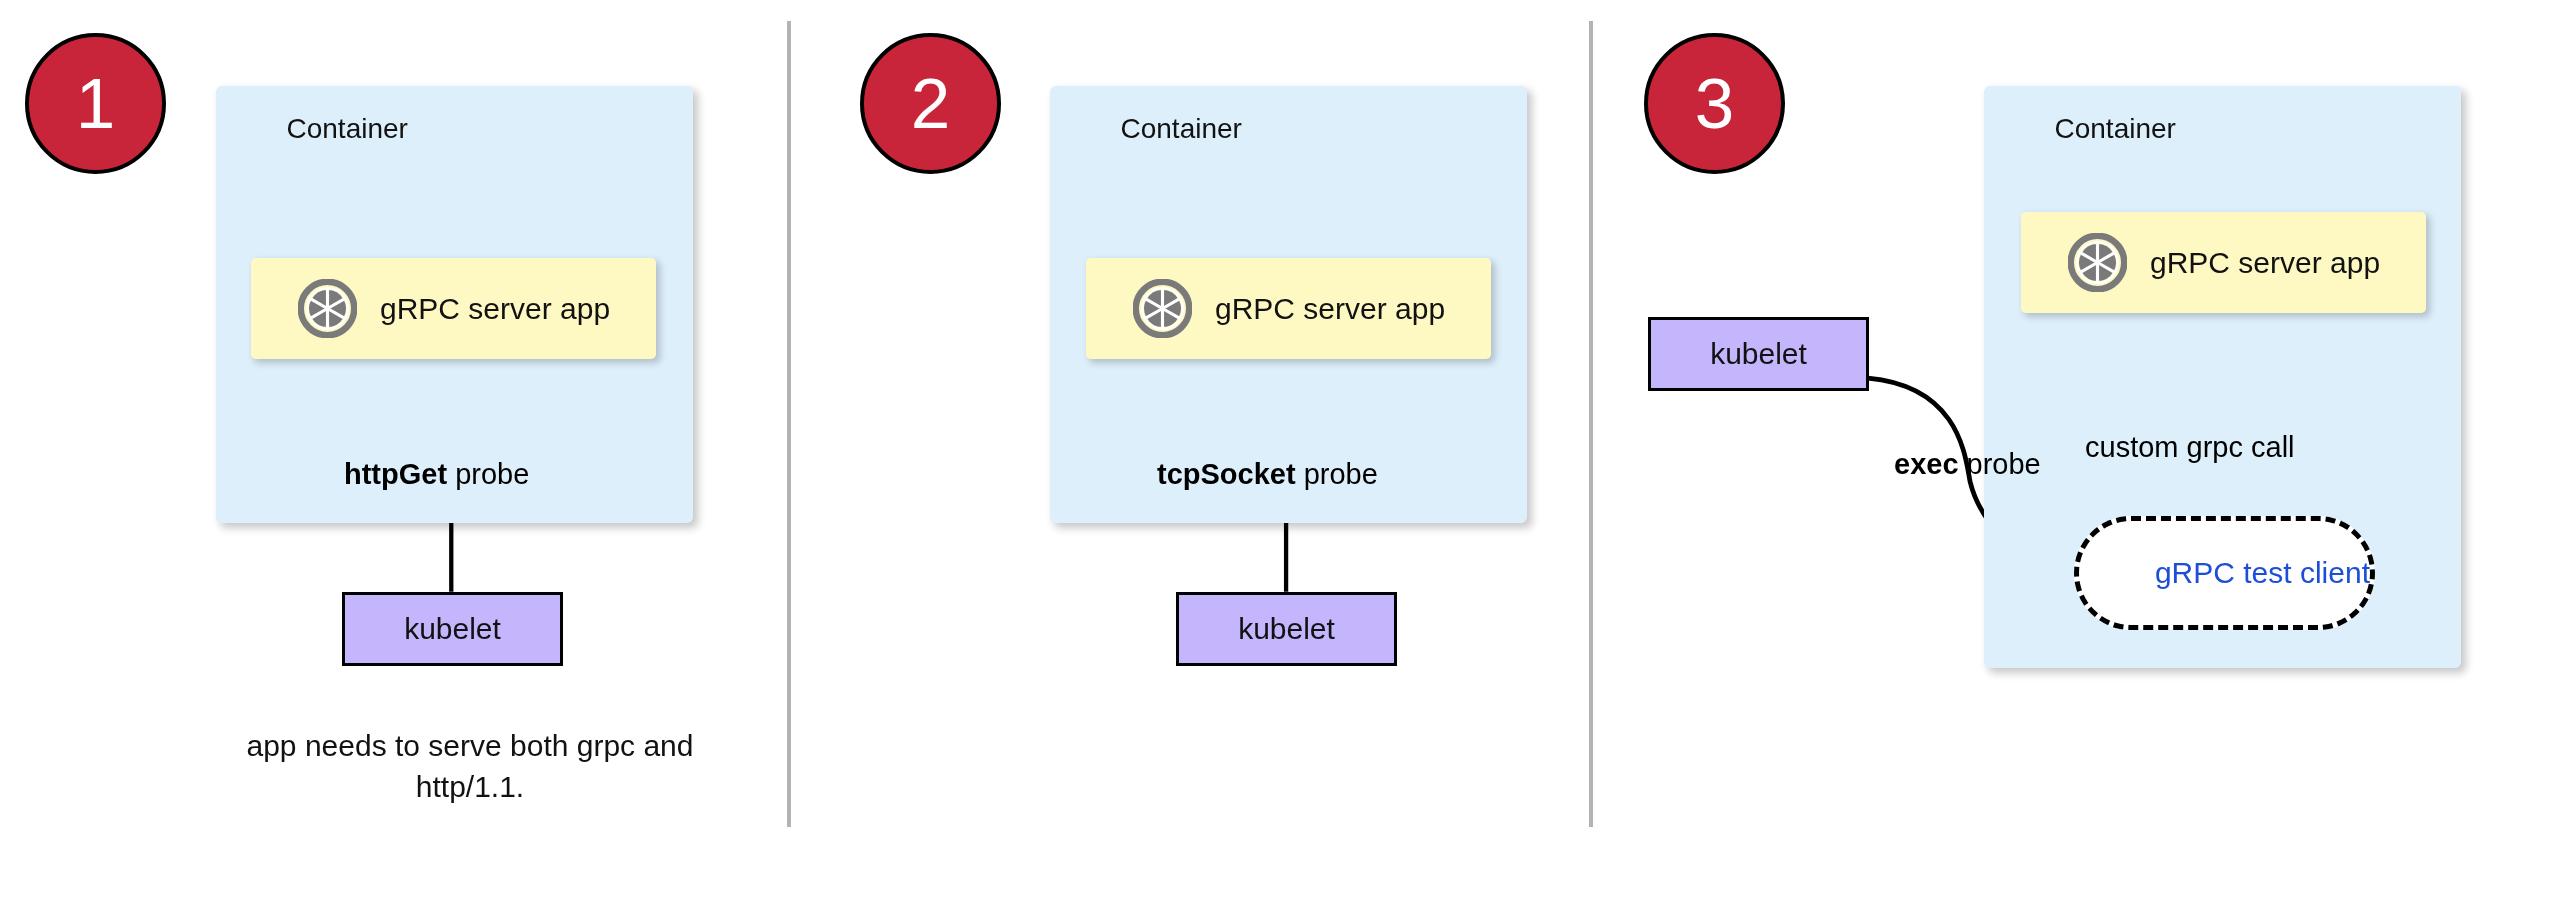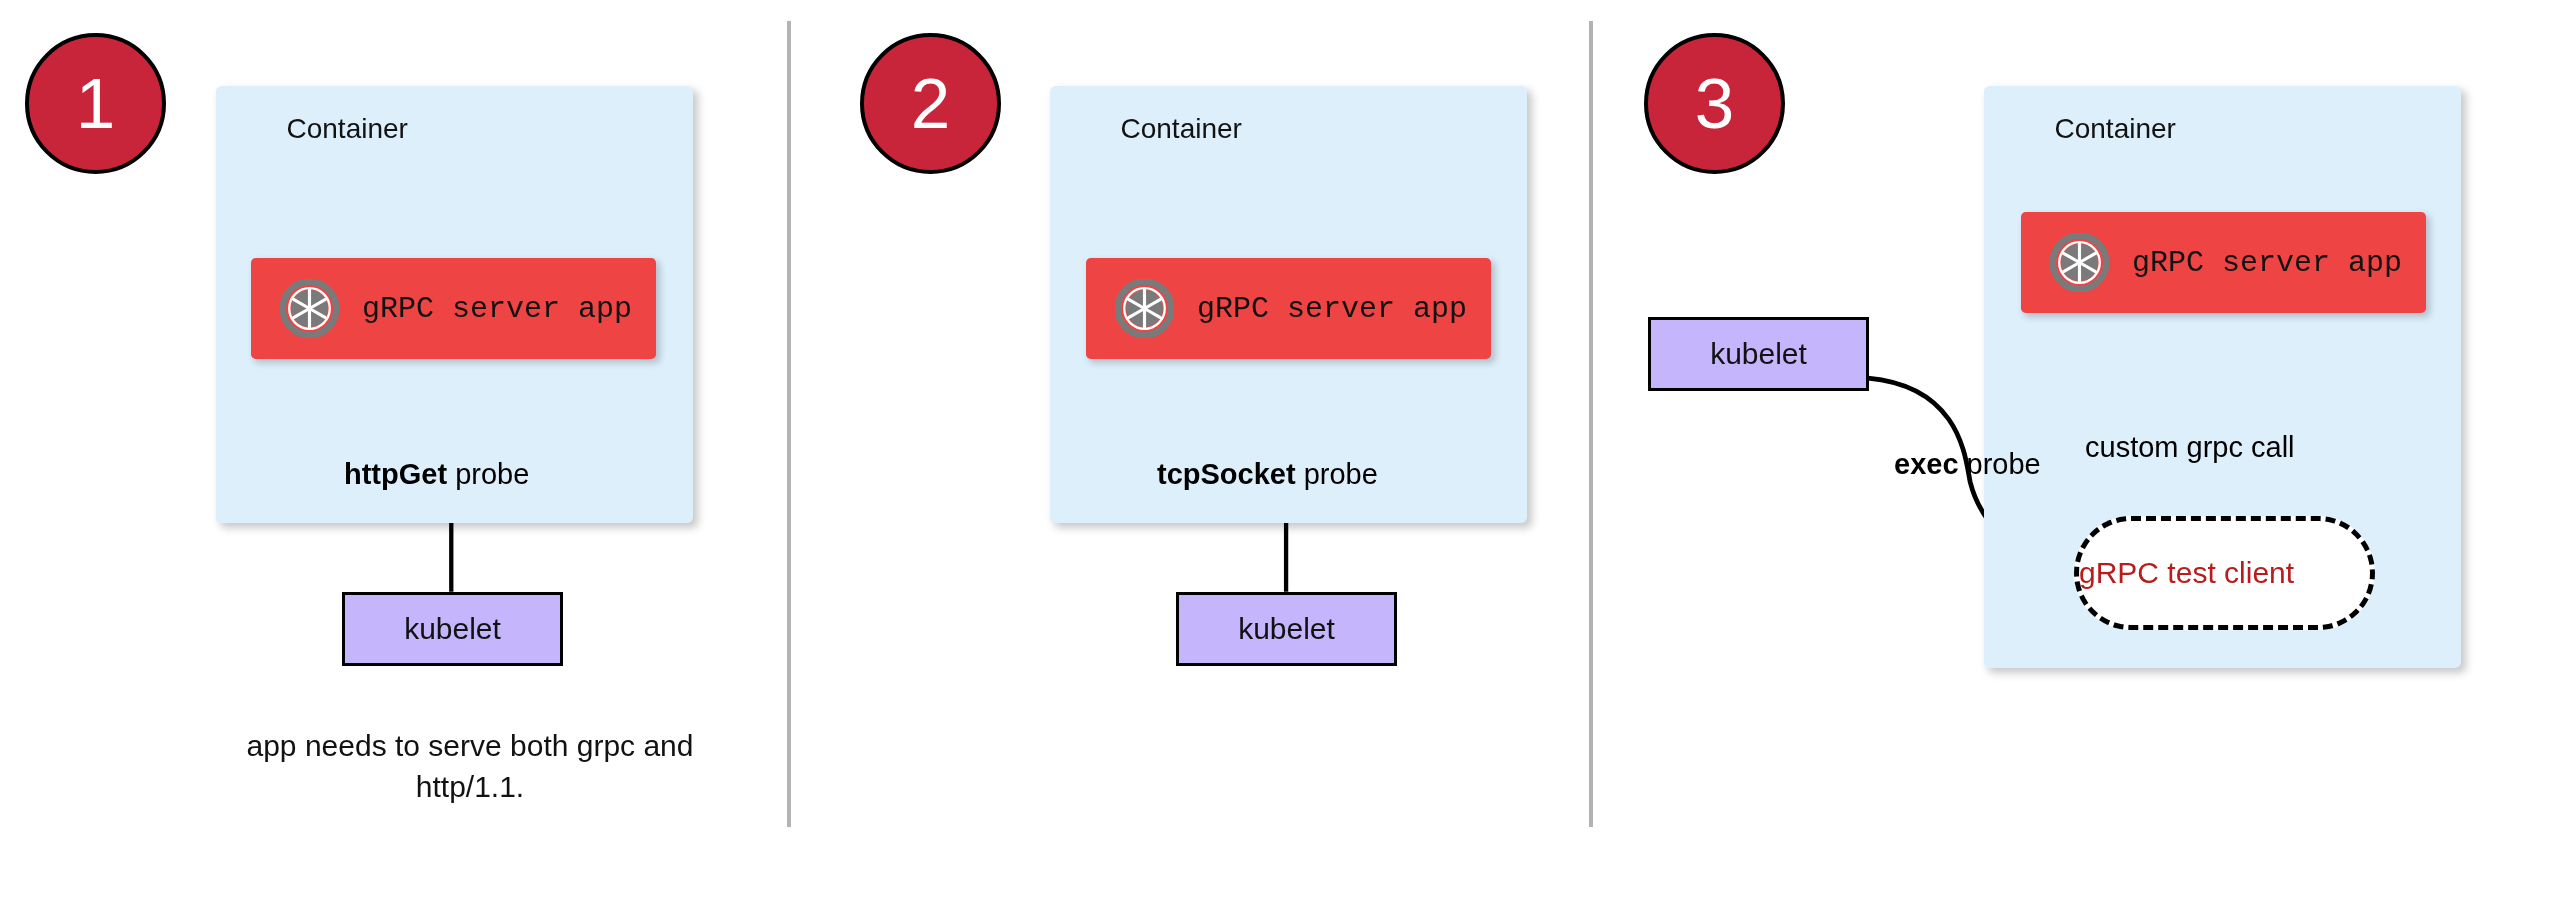--- a/index.html
+++ b/index.html
@@ -53,28 +53,27 @@
     top: 27px;
     font-size: 28px;
     color: #121212;
     white-space: nowrap;
     margin-left: 40px;
   }
 
   
   .app-card {
     position: absolute;
-    background: #ef4444;
+    background: #fef9c3;
     border-radius: 4.8px;
     box-shadow: 3.8px 3.8px 7.6px rgba(0,0,0,0.20);
     box-sizing: border-box;
     display: flex;
     align-items: center;
-    padding-left: 29px;
-    font-family: Liberation Mono, monospace;
+    padding-left: 47px;
   }
   .app-card .grpc-icon {
     width: 59px;
     height: 59px;
     flex: 0 0 auto;
     display: block;
   }
   .app-card .app-label {
     font-size: 30px;
     margin-left: 23px;
@@ -97,23 +96,23 @@
 
   
   .dashed-box {
     position: absolute;
     background: #ffffff;
     border: 5.7px dashed #000000;
     border-radius: 59px;
     box-sizing: border-box;
     display: flex;
     align-items: center;
-    justify-content: flex-start;
+    justify-content: flex-end;
     font-size: 30px;
-    color: #b91c1c;
+    color: #1d4ed8;
     white-space: nowrap;
   }
 
   
   .edge-label {
     position: absolute;
     font-size: 29px;
     color: #000000;
     white-space: nowrap;
   }

